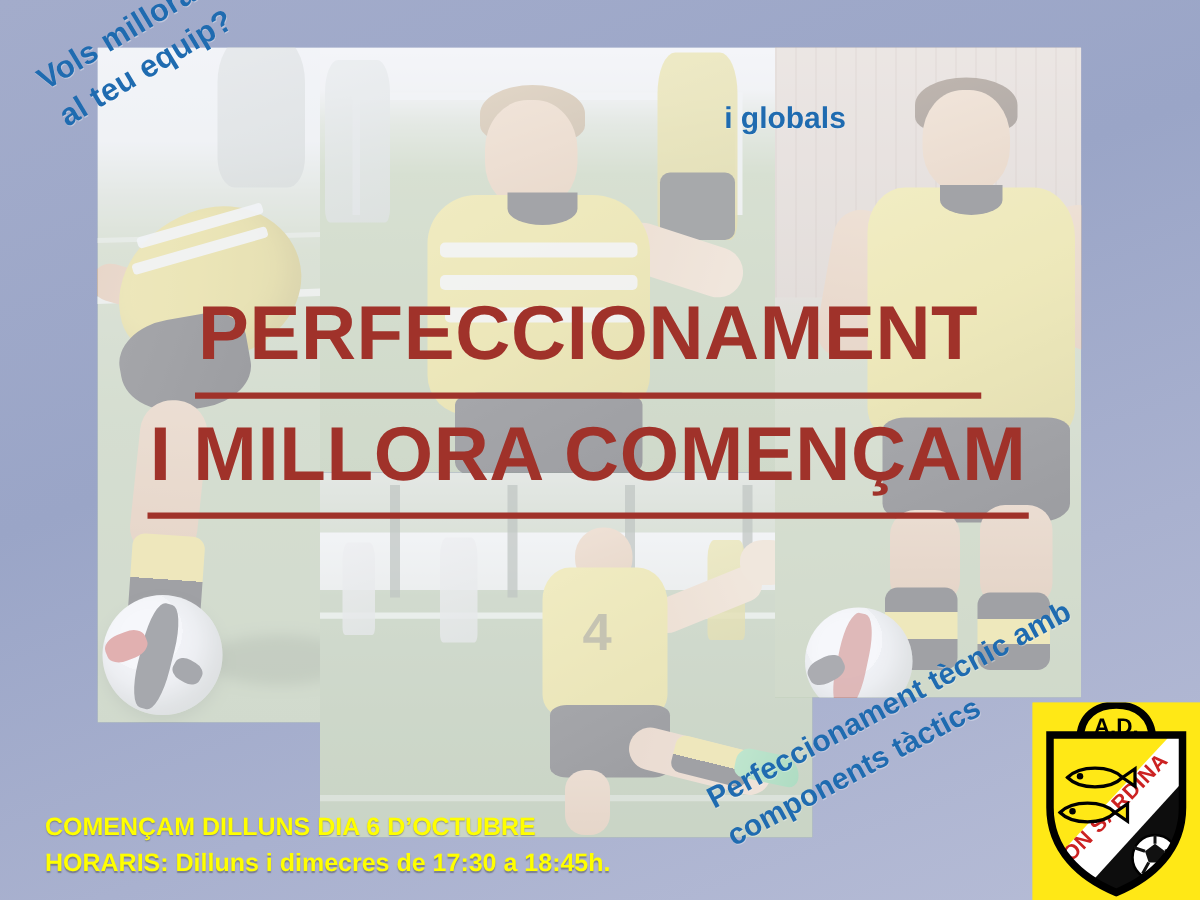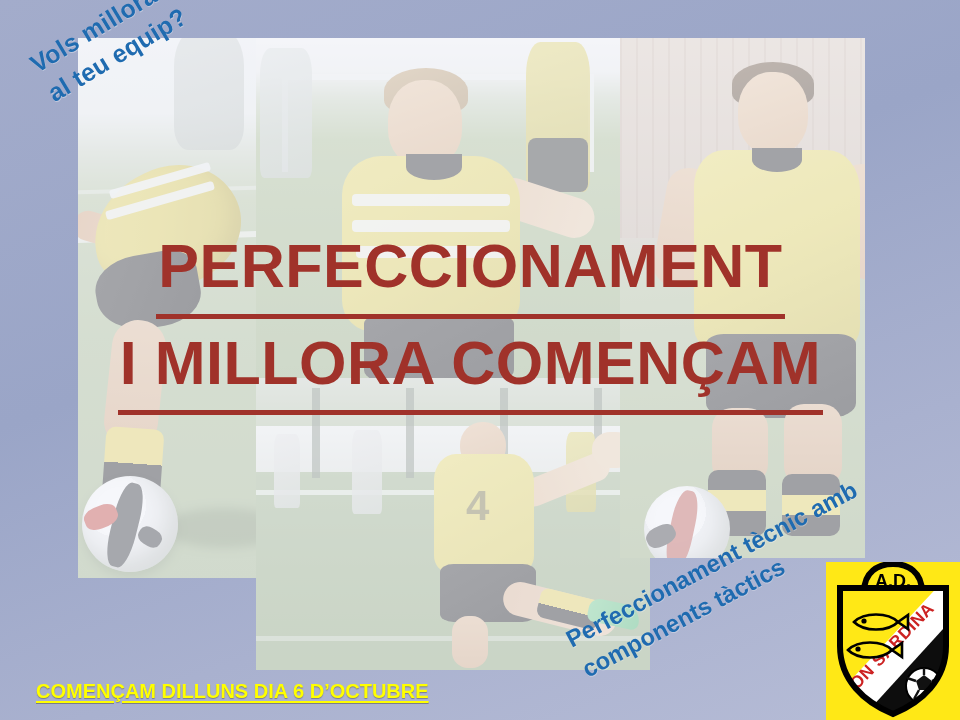--- a/index.html
+++ b/index.html
@@ -346,21 +346,21 @@
     width: 720px;
   }
   #bottom-block .bline {
     color:#ffff00;
     font-weight:bold;
     font-size:20px;
     line-height:1.46;
     white-space:nowrap;
     text-shadow: 0 1px 1px rgba(60,60,60,.45);
   }
-  #bottom-block .bline.u { text-decoration: underline; text-decoration-thickness: 2px; text-underline-offset: 3px; }
+  #bottom-block .bline.u { text-decoration-thickness: 2px; text-underline-offset: 3px; }
 
   
   #crest {
     position:absolute;
     left: 826px; top: 562px;
     width: 134px; height: 158px;
     background:#ffe816;
   }
 </style>
 </head>
@@ -458,34 +458,36 @@
     </div>
     <div class="veil"></div>
   </div>
 
   <div class="blue-rot-tl">
     <div>Vols millorar</div>
     <div>al teu equip?</div>
   </div>
 
   <div id="top-right-text">
+    <div>i globals</div>
   </div>
 
   <div id="main-title">
     <div><span class="tl">PERFECCIONAMENT</span></div>
     <div><span class="tl">I MILLORA COMENÇAM</span></div>
   </div>
 
   <div class="blue-rot-br">
     <div>Perfeccionament tècnic amb</div>
     <div>components tàctics</div>
   </div>
 
   <div id="bottom-block">
     <div class="bline u">COMENÇAM DILLUNS DIA 6 D’OCTUBRE</div>
+    <div class="bline">HORARIS: Dilluns i dimecres de 17:30 a 18:45h.</div>
   </div>
 
   <div id="crest">
     <svg viewBox="0 0 134 158" width="134" height="158">
       <defs>
         <clipPath id="shieldClip">
           <path d="M14,26 L120,26 L120,84 C120,118 96,140 67,152 C38,140 14,118 14,84 Z"></path>
         </clipPath>
       </defs>
       <rect x="0" y="0" width="134" height="158" fill="#ffe816"></rect>

